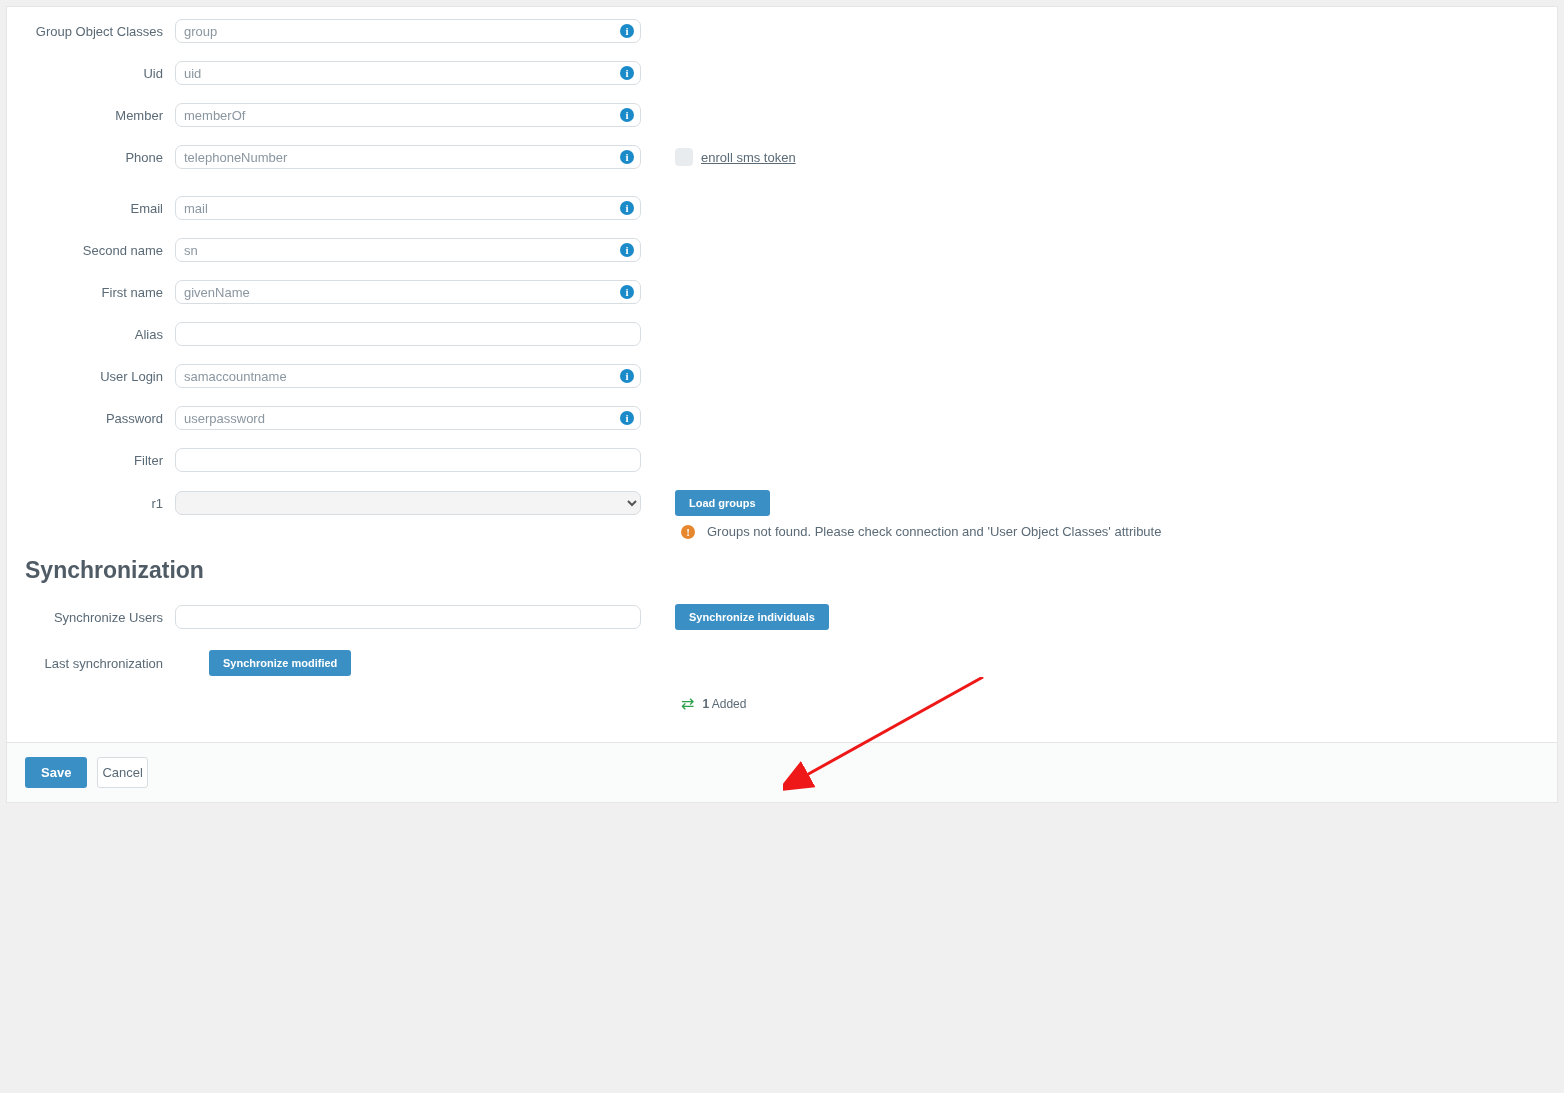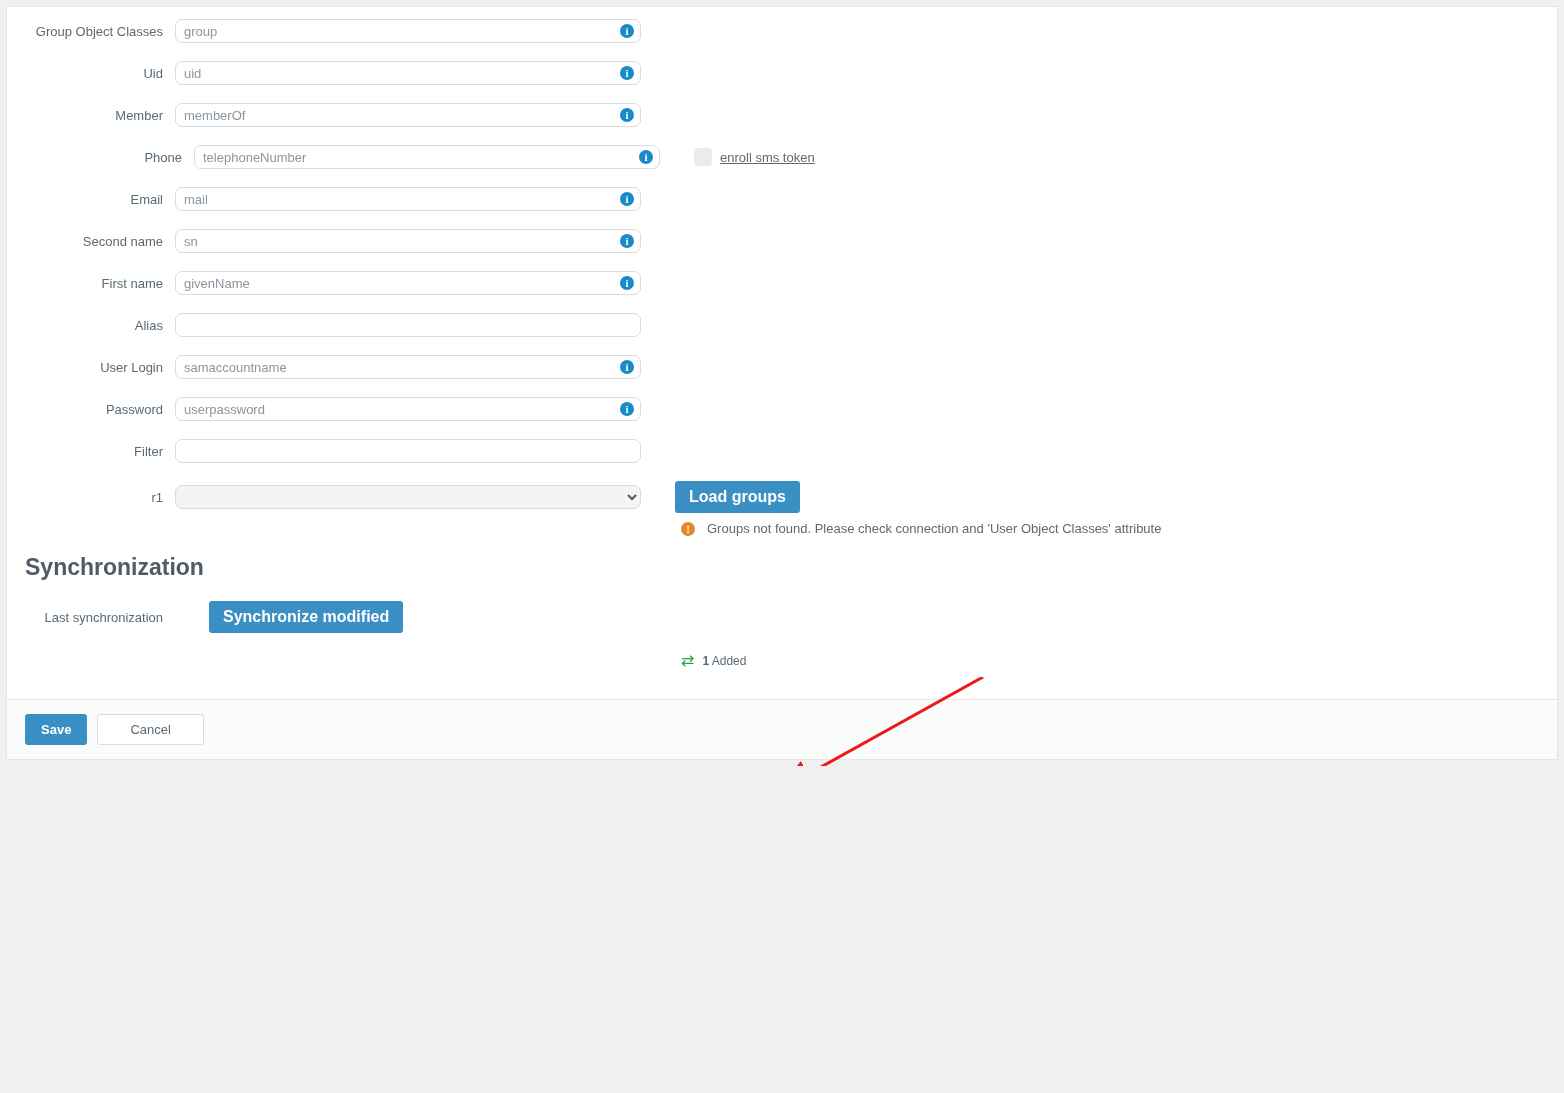--- a/index.html
+++ b/index.html
@@ -81,21 +81,21 @@
   }
   .btn {
     border: none;
     border-radius: 3px;
     padding: 7px 14px;
     font-size: 12px;
     cursor: pointer;
     color: #fff;
   }
   .btn-blue { background: #3a8fc4; }
-  .btn-blue.small { font-size: 16px; font-weight: 600; }
+  .btn-blue.small { font-size: 11px; font-weight: 600; }
   .warn-row {
     display: flex;
     align-items: center;
     gap: 12px;
     margin-left: 674px;
     margin-top: 2px;
     margin-bottom: 18px;
     font-size: 13px;
     color: #5a6a76;
   }
@@ -119,21 +119,21 @@
   .sync-right { margin-left: 34px; display:flex; align-items:center; }
   .footer-bar {
     border-top: 1px solid #e6e6e6;
     background: #fafbfb;
     padding: 14px 18px;
     display: flex;
     gap: 10px;
     margin-top: 30px;
   }
   .save-btn { background:#3a8fc4; color:#fff; padding:7px 16px; font-weight:600; font-size:13px; border:none; border-radius:3px; cursor:pointer;}
-  .cancel-btn { background:#fff; color:#5a6a76; padding:7px 32px; font-size:13px; border:1px solid #d8dde1; border-radius:3px; cursor:pointer;}
+  .cancel-btn { background:#fff; color:#5a6a76; padding:7px 4px; font-size:13px; border:1px solid #d8dde1; border-radius:3px; cursor:pointer;}
   .highlight-box {
     border: 3px solid #ee1818;
     border-radius: 4px;
     padding: 4px;
     display: inline-block;
   }
   .added-row {
     display:flex;
     align-items:center;
     gap:8px;
@@ -174,21 +174,21 @@
   </div>
 
   <div class="form-row">
     <div class="lbl">Member</div>
     <div class="field-wrap">
       <input type="text" value="memberOf" style="">
       <span class="info-icon">i</span>
     </div>
   </div>
 
-  <div class="form-row" style="margin-bottom:18px;padding-left:19px;">
+  <div class="form-row" style="margin-bottom:27px;">
     <div class="lbl">Phone</div>
     <div class="field-wrap">
       <input type="text" value="telephoneNumber" style="">
       <span class="info-icon">i</span>
     </div>
     <div class="right-col">
       <div class="checkbox"></div>
       <span class="chk-lbl">enroll sms token</span>
     </div>
   </div>
@@ -258,20 +258,29 @@
     </div>
   </div>
 
   <div class="warn-row">
     <span class="warn-icon">!</span>
     <span>Groups not found. Please check connection and 'User Object Classes' attribute</span>
   </div>
 
   <div class="section-title">Synchronization</div>
 
+  <div class="sync-row">
+    <div class="lbl">Synchronize Users</div>
+    <div class="field-wrap">
+      <input type="text" value="" style="">
+    </div>
+    <div class="sync-right">
+      <button class="btn btn-blue small">Synchronize individuals</button>
+    </div>
+  </div>
 
   <div class="sync-row">
     <div class="lbl">Last synchronization</div>
     <div class="sync-right">
       <button class="btn btn-blue small">Synchronize modified</button>
     </div>
   </div>
 
 
   <div class="added-row">

